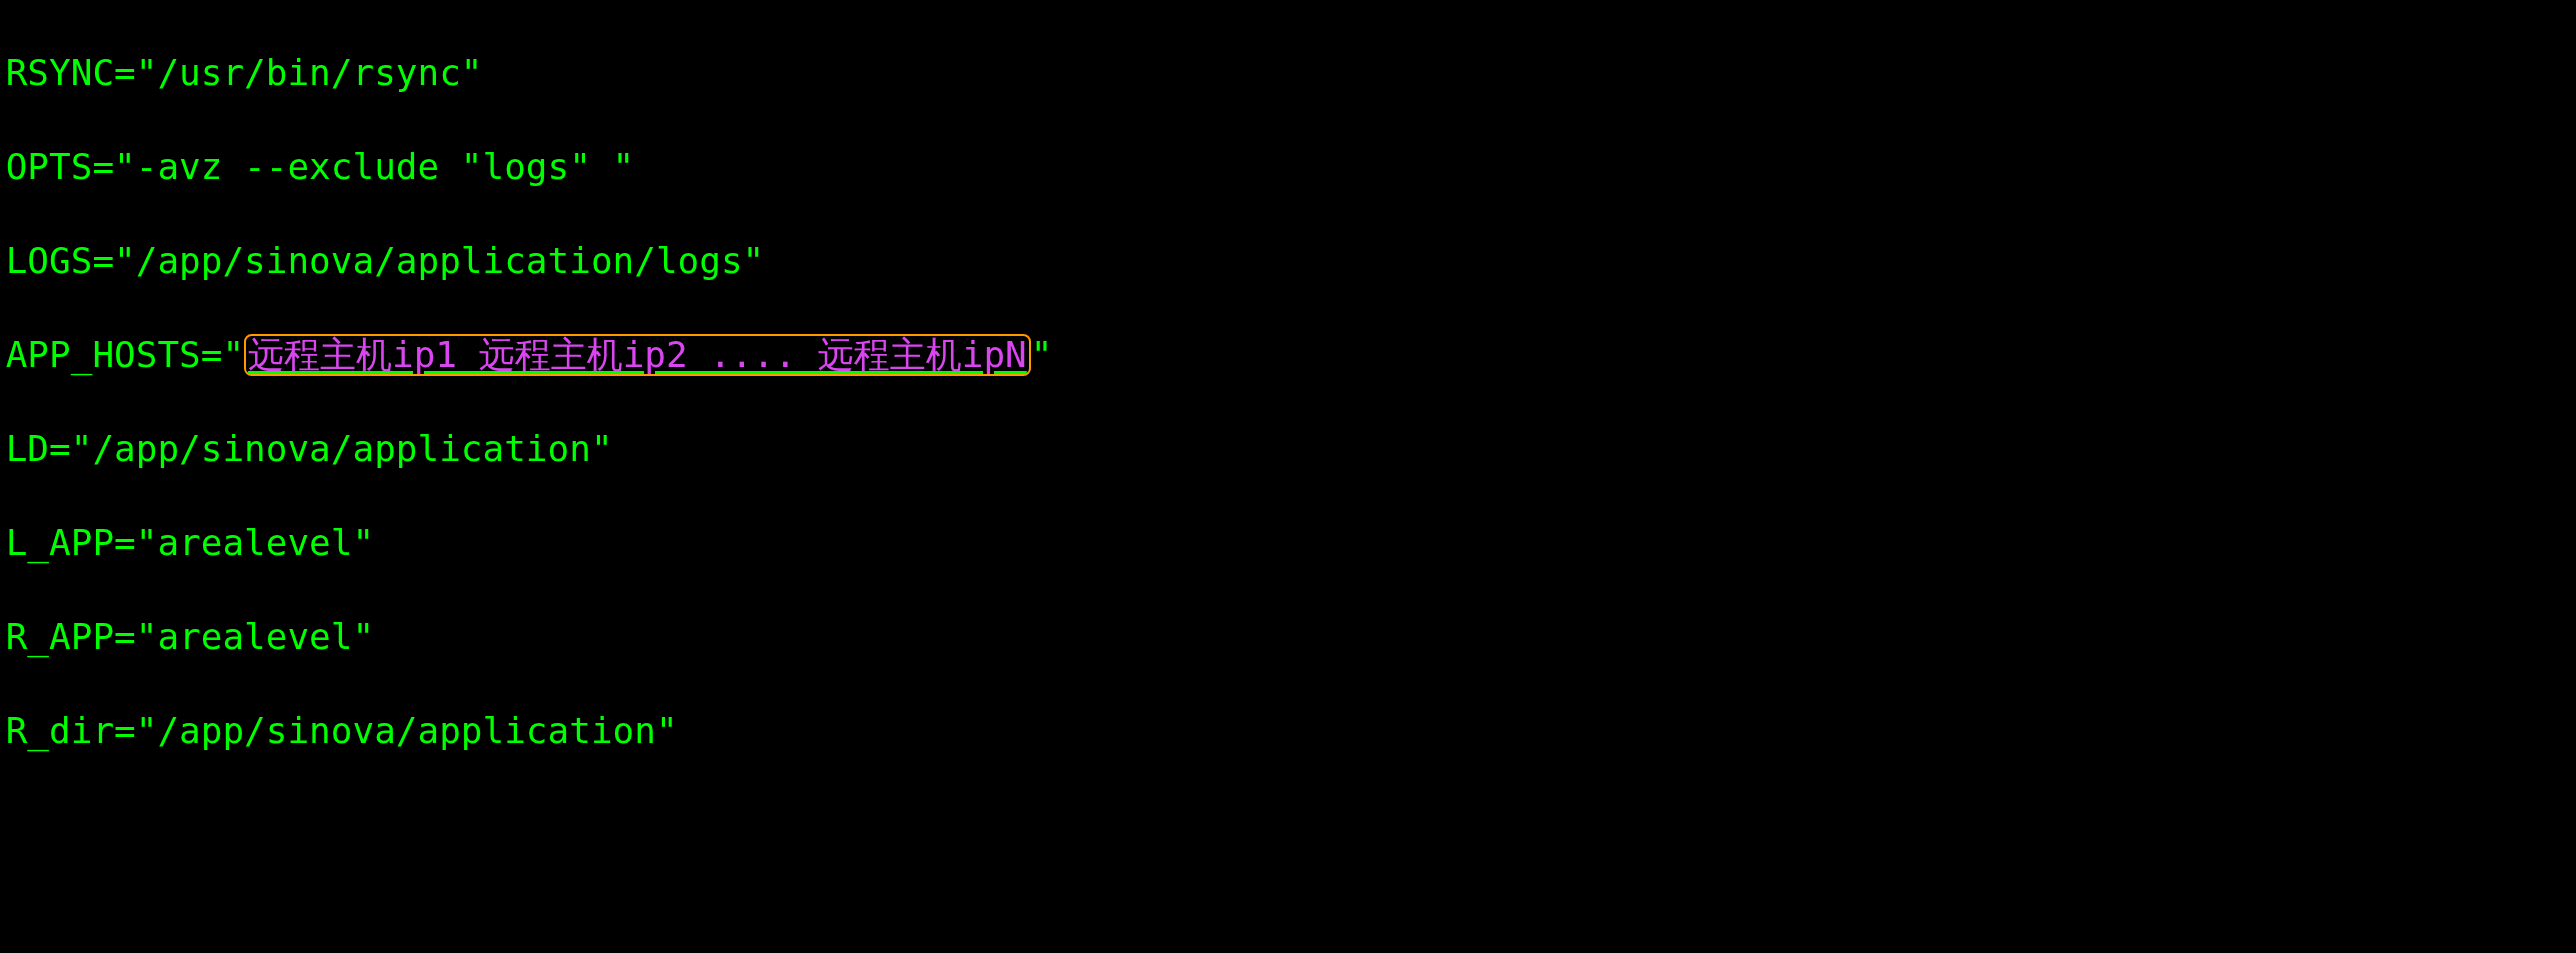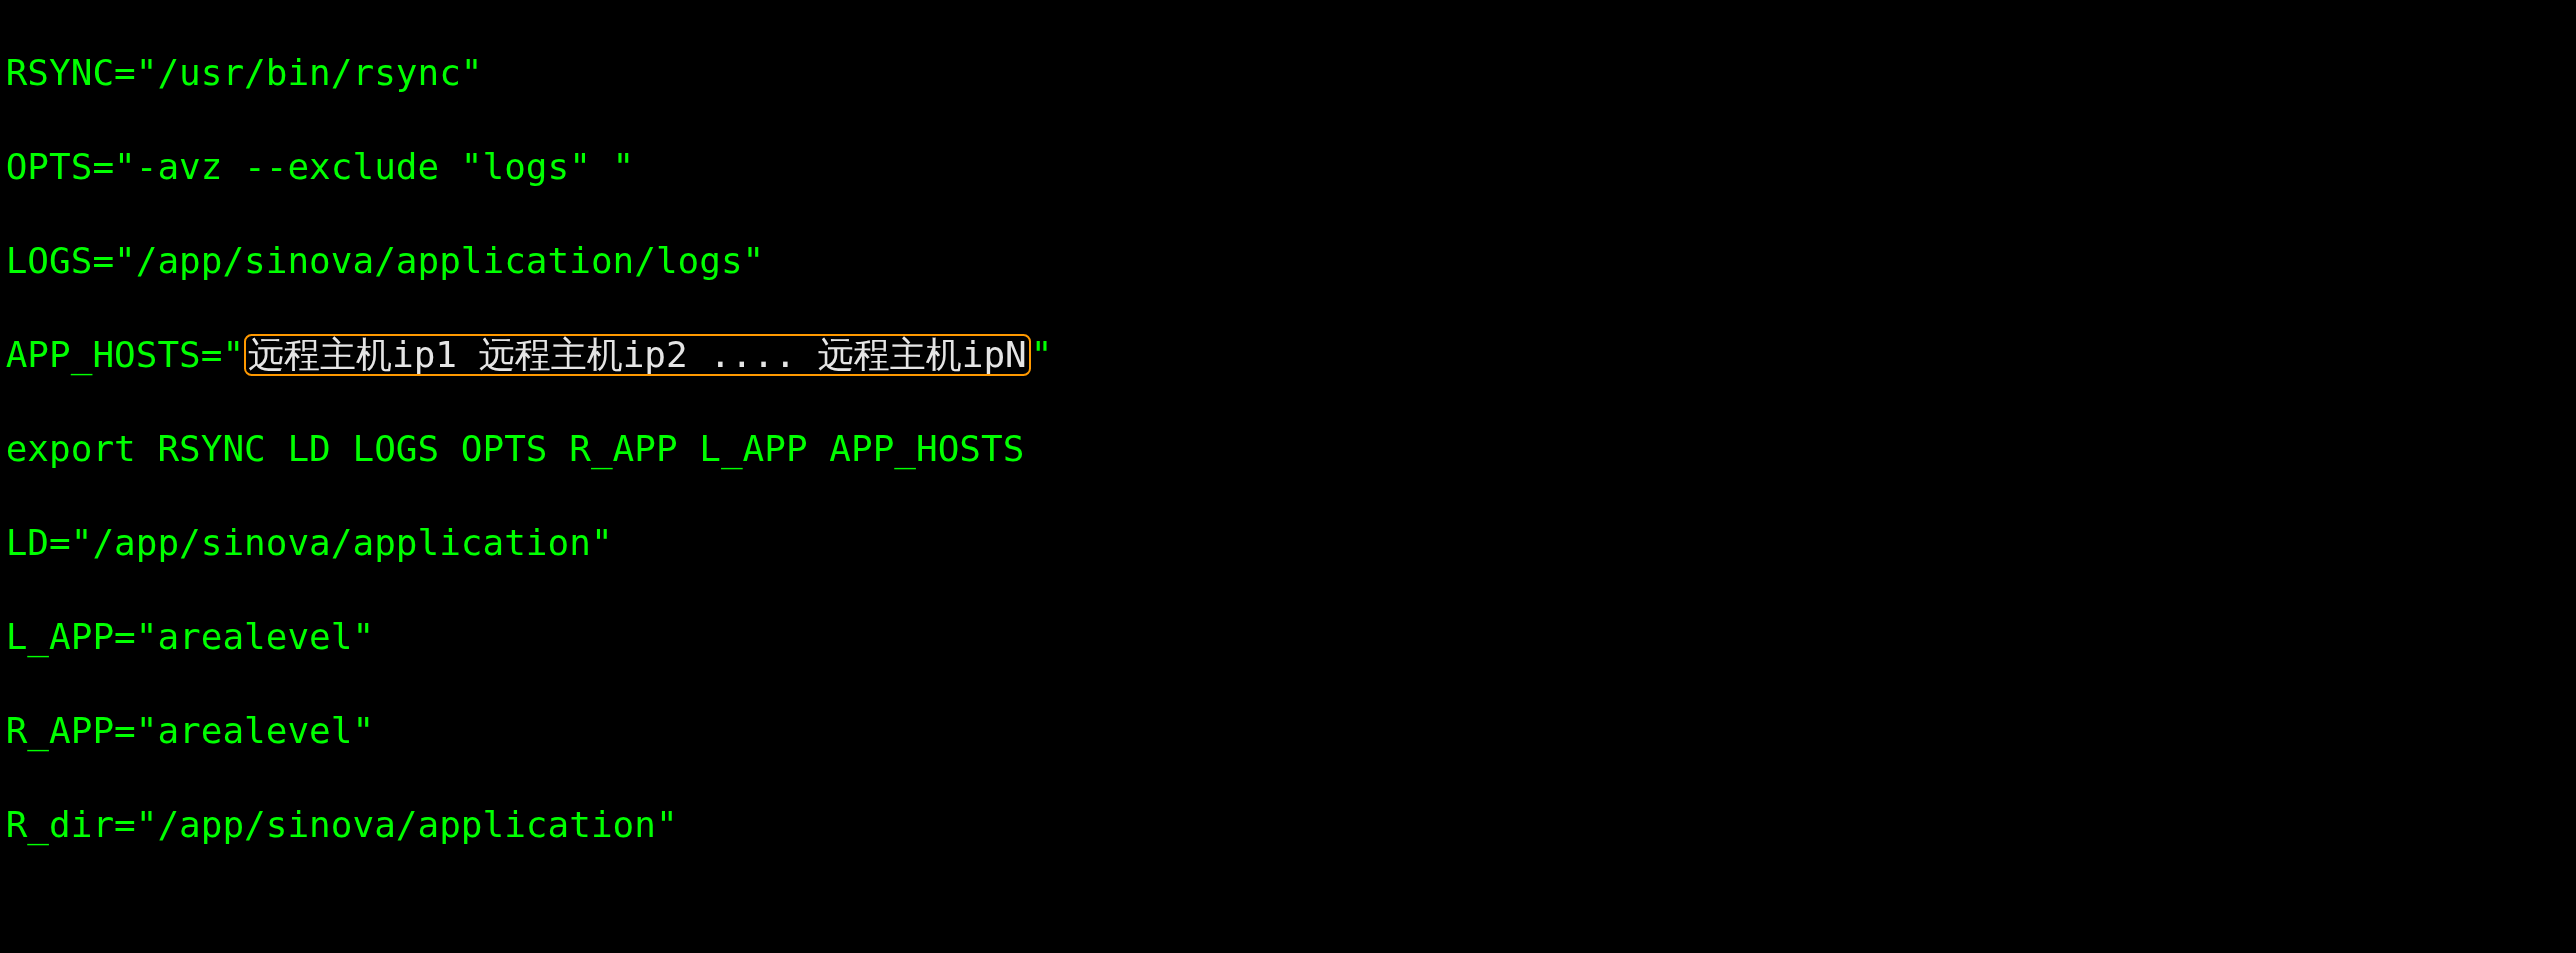--- a/index.html
+++ b/index.html
@@ -21,34 +21,34 @@
   }
   .line { display: block; }
   .highlight-box {
     border: 2.9px solid #ff9900;
     border-radius: 7.6px;
     padding: 0 1.9px;
     display: inline-block;
     line-height: 38px;
   }
   .highlight-box span {
-    color: #e5e5e5;
+    color: #d946ef;
+    text-decoration: underline;
     text-decoration-color: #00ff00;
     text-underline-offset: 3.8px;
   }
 </style>
 </head>
 <body>
 
 <div class="terminal">
 <span class="line">RSYNC="/usr/bin/rsync"</span>
 <span class="line">OPTS="-avz --exclude "logs" "</span>
 <span class="line">LOGS="/app/sinova/application/logs"</span>
 <span class="line"><span>APP_HOSTS="</span><span class="highlight-box"><span>远程主机ip1 远程主机ip2 .... 远程主机ipN</span></span><span>"</span></span>
-<span class="line">export RSYNC LD LOGS OPTS R_APP L_APP APP_HOSTS</span>
 <span class="line">LD="/app/sinova/application"</span>
 <span class="line">L_APP="arealevel"</span>
 <span class="line">R_APP="arealevel"</span>
 <span class="line">R_dir="/app/sinova/application"</span>
 
 
 
 
 
 

